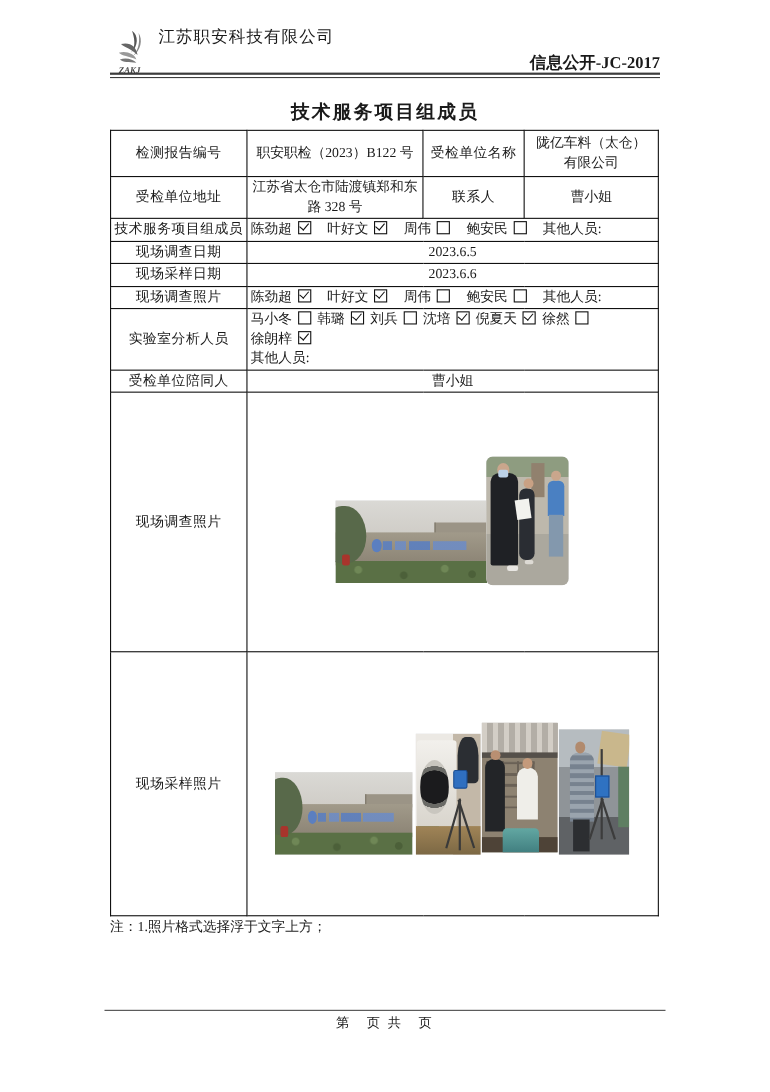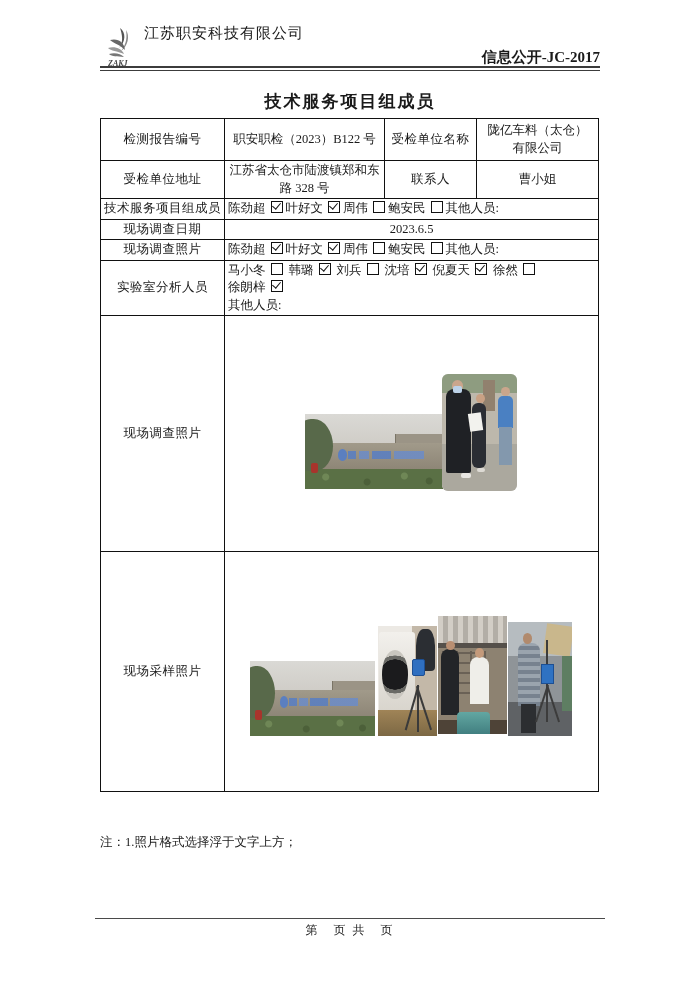--- a/index.html
+++ b/index.html
@@ -21,21 +21,21 @@
          font-size:17px;font-weight:bold;letter-spacing:2px;}
 
   
   table.form{position:absolute;left:100px;top:118px;width:460px;border-collapse:collapse;
              table-layout:fixed;font-size:12.5px;}
   table.form td{border:1px solid #111;vertical-align:middle;padding:1px 3px;
                 line-height:1.4;overflow:hidden;}
   td.lbl{text-align:center;letter-spacing:0.5px;}
   td.val{text-align:center;}
   td.chk{text-align:left;padding-left:5px;}
-  .member{white-space:nowrap;margin-right:3px;}
+  .member{white-space:nowrap;margin-right:15px;}
   .member .mname{margin-right:5px;}
   .cb{display:inline-block;width:10px;height:10px;border:1.5px solid #111;
       position:relative;vertical-align:-1px;background:#fff;}
   .cb.checked::after{content:"";position:absolute;left:2px;top:-1px;width:4px;height:7px;
       border-right:1.6px solid #111;border-bottom:1.6px solid #111;transform:rotate(40deg);}
   td.chk .other{white-space:nowrap;}
   td.chk.lab .member{margin-right:6px;}
   td.chk.lab .other{display:block;}
   td.photocell{position:relative;padding:0;}
 
@@ -178,31 +178,39 @@
     <td class="lbl">技术服务项目组成员</td>
     <td class="chk" colspan="3"><span class="member"><span class="mname">陈劲超</span><span class="cb checked"></span></span><span class="member"><span class="mname">叶好文</span><span class="cb checked"></span></span><span class="member"><span class="mname">周伟</span><span class="cb"></span></span><span class="member"><span class="mname">鲍安民</span><span class="cb"></span></span><span class="other">其他人员:</span></td>
   </tr>
 
   <tr style="height:19px">
     <td class="lbl">现场调查日期</td>
     <td class="val" colspan="3">2023.6.5</td>
   </tr>
 
 
+  <tr style="height:19px">
+    <td class="lbl">现场采样日期</td>
+    <td class="val" colspan="3">2023.6.6</td>
+  </tr>
 
   <tr style="height:20px">
     <td class="lbl">现场调查照片</td>
     <td class="chk" colspan="3"><span class="member"><span class="mname">陈劲超</span><span class="cb checked"></span></span><span class="member"><span class="mname">叶好文</span><span class="cb checked"></span></span><span class="member"><span class="mname">周伟</span><span class="cb"></span></span><span class="member"><span class="mname">鲍安民</span><span class="cb"></span></span><span class="other">其他人员:</span></td>
   </tr>
 
   <tr style="height:40px">
     <td class="lbl">实验室分析人员</td>
     <td class="chk lab" colspan="3"><span class="member"><span class="mname">马小冬</span><span class="cb"></span></span><span class="member"><span class="mname">韩璐</span><span class="cb checked"></span></span><span class="member"><span class="mname">刘兵</span><span class="cb"></span></span><span class="member"><span class="mname">沈培</span><span class="cb checked"></span></span><span class="member"><span class="mname">倪夏天</span><span class="cb checked"></span></span><span class="member"><span class="mname">徐然</span><span class="cb"></span></span><span class="member"><span class="mname">徐朗梓</span><span class="cb checked"></span></span><span class="other">其他人员:</span></td>
   </tr>
 
+  <tr style="height:20px">
+    <td class="lbl">受检单位陪同人</td>
+    <td class="val" colspan="3">曹小姐</td>
+  </tr>
 
   <tr style="height:236px">
     <td class="lbl">现场调查照片</td>
     <td class="photocell" colspan="3">
       <div class="ph bldg" style="left:80px;top:98px;width:138px;height:75px;">
         <div class="sky"></div>
         <div class="parapet"></div>
         <div class="wall"></div>
         <div class="sign">
           <span class="signdot"></span>

